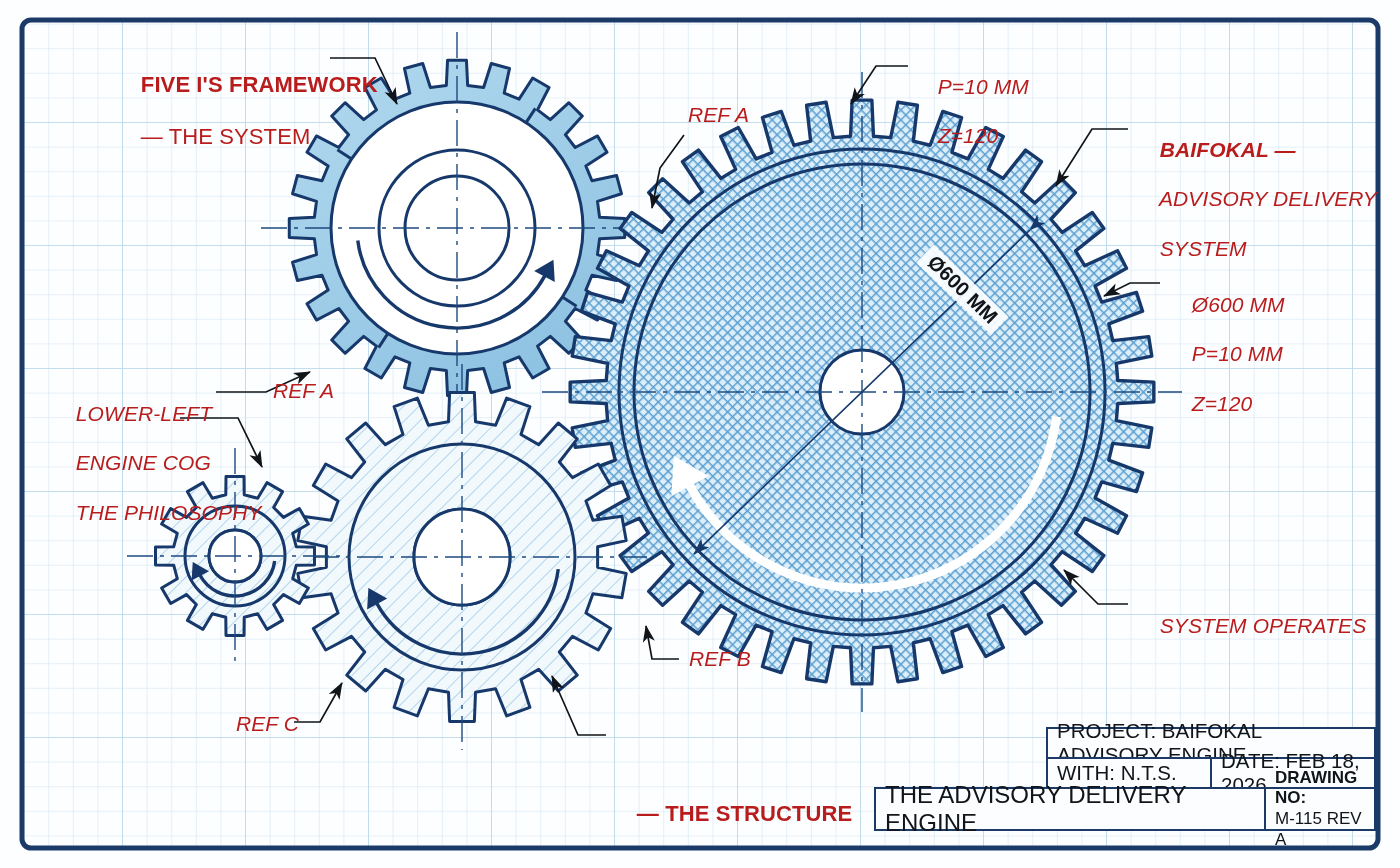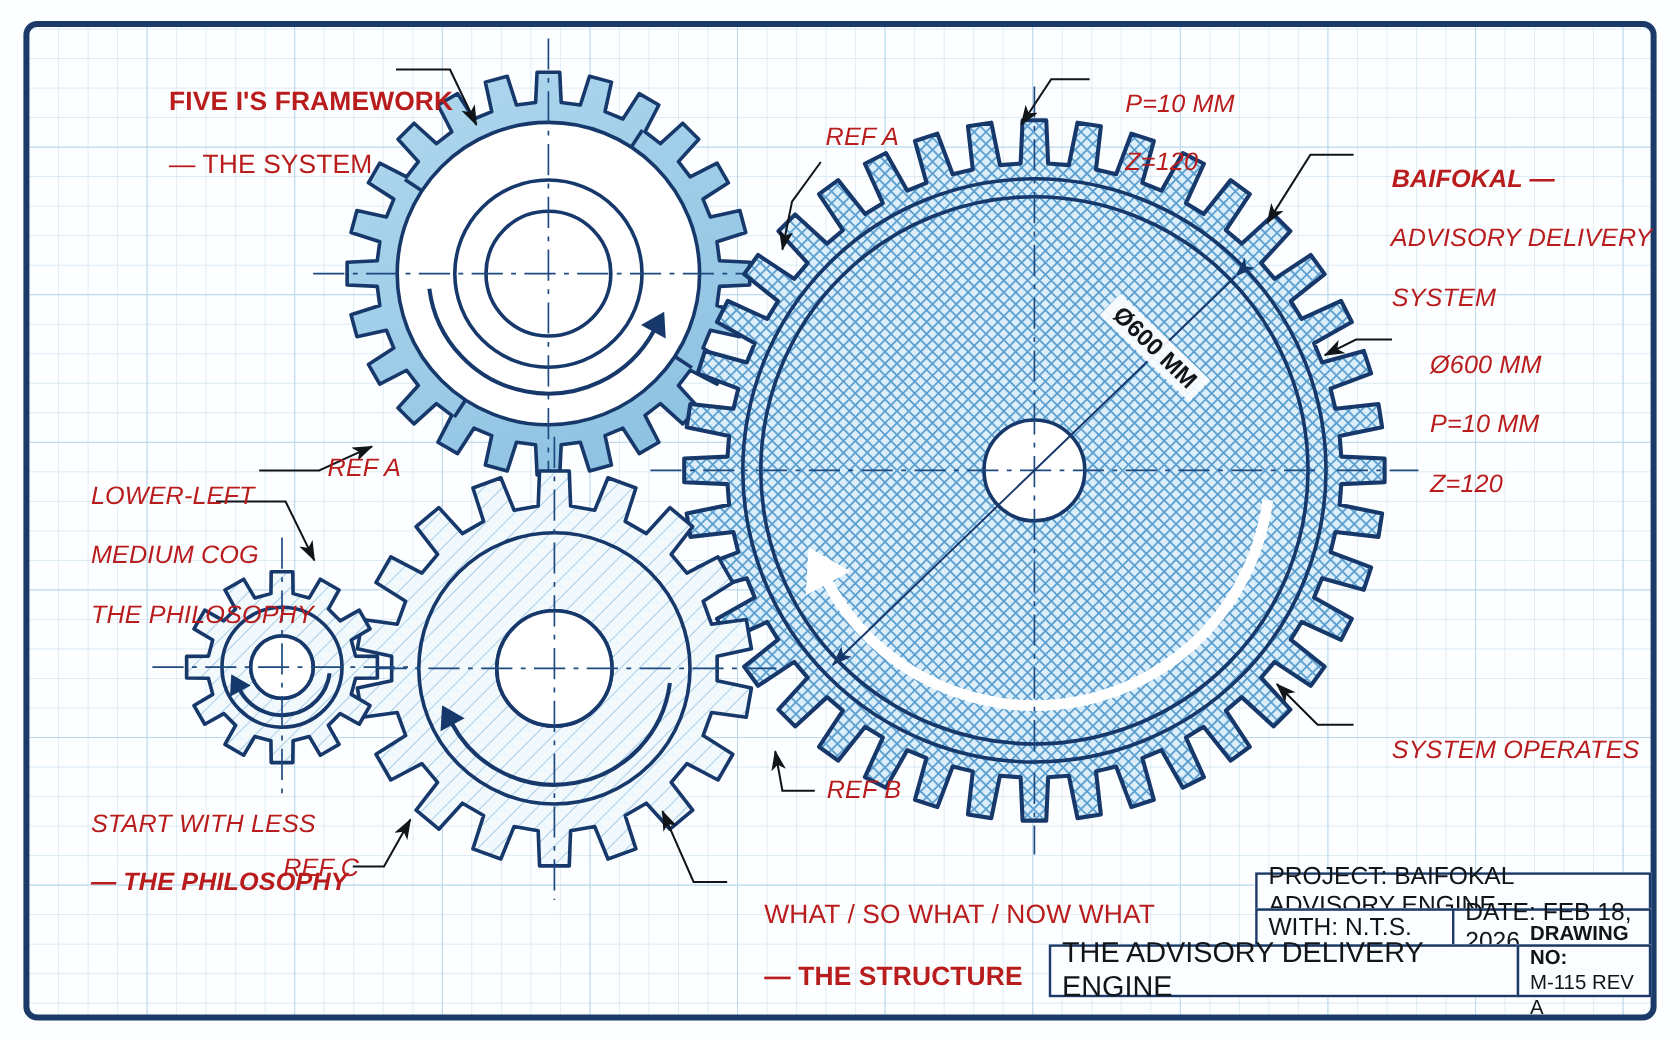--- a/index.html
+++ b/index.html
@@ -149,37 +149,33 @@
     <span>P=10 MM</span><br>
     <span>Z=120</span>
   </div>
 
   <div class="lbl t21" style="left:1136px;top:589px;">
     <span>SYSTEM OPERATES</span><br>
   </div>
 
   <div class="lbl t21" style="left:52px;top:377px;">
     <span>LOWER-LEFT</span><br>
-    <span>MEDIUM COG</span><br>
+    <span>ENGINE COG</span><br>
     <span>THE PHILOSOPHY</span>
   </div>
 
   <div class="lbl t21" style="left:273px;top:379px;">REF A</div>
 
-  <div class="lbl t21" style="left:52px;top:650px;">
-    <span>START WITH LESS</span><br>
-    <span class="bold">— THE PHILOSOPHY</span>
-  </div>
 
   <div class="lbl t21" style="left:236px;top:712px;text-align:right;">REF C</div>
 
   <div class="lbl t21" style="left:689px;top:647px;">REF B</div>
 
   <div class="lbl t22" style="left:612px;top:723px;">
-    <span>WHAT / SO WHAT / NOW WHAT</span><br>
+    <br>
     <span class="bold">— THE STRUCTURE</span>
   </div>
 
   <div class="tb t20" style="left:1046px;top:727px;width:330px;height:32px;">
     <span>PROJECT: BAIFOKAL ADVISORY ENGINE</span>
   </div>
   <div class="tb t20" style="left:1046px;top:757px;width:166px;height:32px;">
     <span>WITH: N.T.S.</span>
   </div>
   <div class="tb t20" style="left:1210px;top:757px;width:166px;height:32px;">

